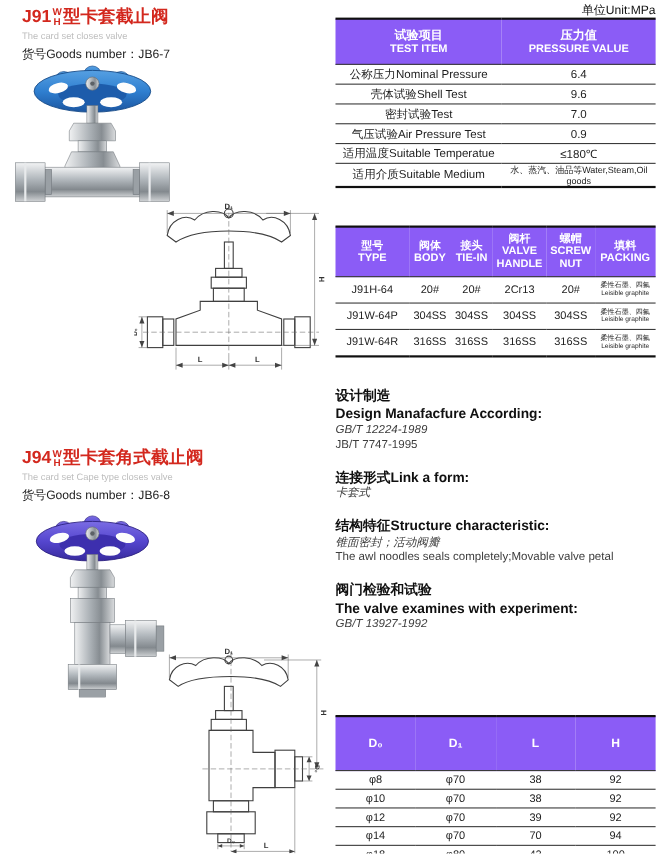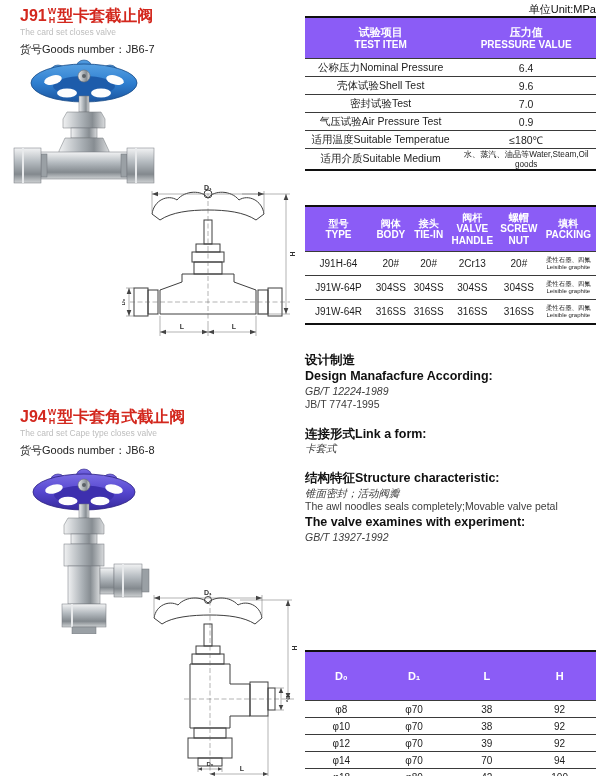--- a/index.html
+++ b/index.html
@@ -406,20 +406,21 @@
     <div class="spec-t gap-s">GB/T 12224-1989</div>
     <div class="spec-t">JB/T 7747-1995</div>
 
     <div class="spec-h gap-m">连接形式Link a form:</div>
     <div class="spec-t gap-s">卡套式</div>
 
     <div class="spec-h gap-m">结构特征Structure characteristic:</div>
     <div class="spec-t gap-s">锥面密封；活动阀瓣</div>
     <div class="spec-t">The awl noodles seals completely;Movable valve petal</div>
 
+    <div class="spec-h gap-m">阀门检验和试验</div>
     <div class="spec-h">The valve examines with experiment:</div>
     <div class="spec-t gap-s">GB/T 13927-1992</div>
   </div>
 
   <table id="dim-table" class="rt">
     <colgroup>
         <col style="width:25%">
         <col style="width:25%">
         <col style="width:25%">
         <col style="width:25%">

